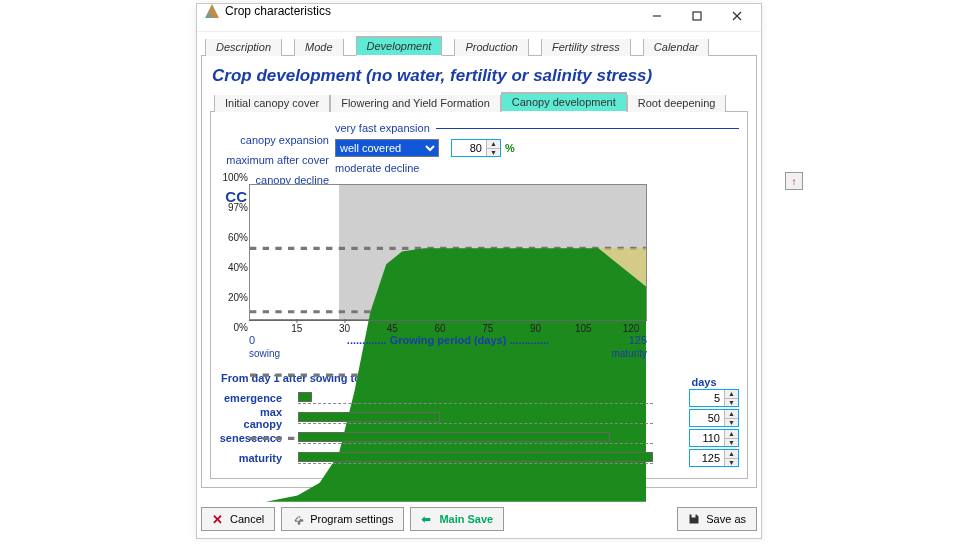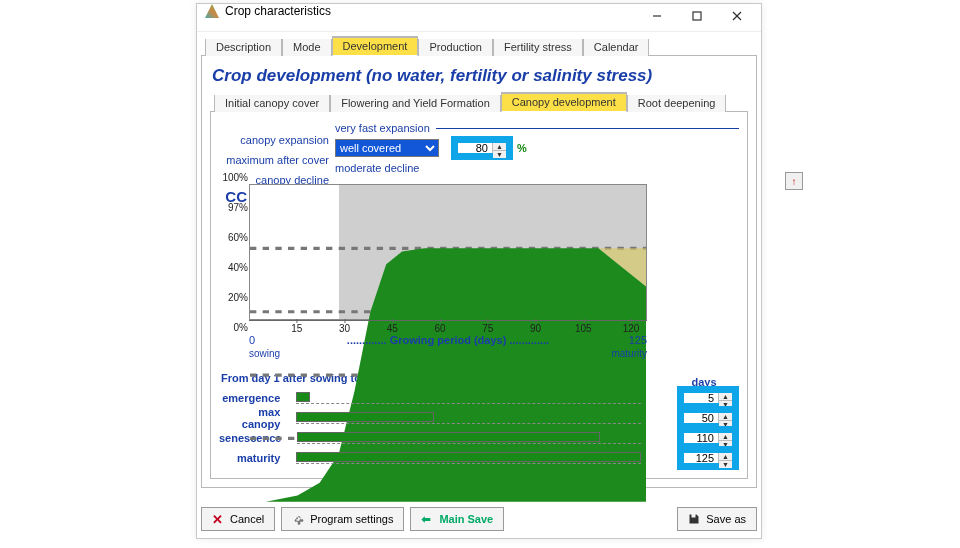--- a/index.html
+++ b/index.html
@@ -39,34 +39,34 @@
   .winbtns { display:flex; gap:0; }
   .winbtn {
     width:40px; height:24px;
     display:flex; align-items:center; justify-content:center;
     font-size:12px; color:#333;
   }
   .winbtn svg { width:10px; height:10px; stroke:#333; stroke-width:1.2; fill:none; }
 
   .client { position:absolute; left:4px; right:4px; top:32px; bottom:38px; }
 
-  .tabrow { display:flex; align-items:flex-end; height:20px; border-bottom:1px solid #b8b8b8; padding-left:4px; gap:0; }
+  .tabrow { display:flex; align-items:flex-end; height:20px; border-bottom:1px solid #b8b8b8; padding-left:4px; gap:12px;font-style:italic; }
   .tab, .subtab {
     padding:2px 10px 3px;
     font-size:11px;
     color:#333;
     border-left:1px solid #b8b8b8;
     border-right:1px solid #b8b8b8;
     position:relative;
     top:1px;
     background:#f6f6f6;
     cursor:default;
   }
   .tab.active, .subtab.active {
-    background:#fde047;
+    background:#5eead4;
     border-top:2px solid #b8b8b8;
     border-bottom:1px solid #fff;
     top:1px;
   }
 
   .panel {
     border:1px solid #b8b8b8;
     border-top:none;
     padding:6px 8px 8px;
   }
@@ -88,22 +88,22 @@
 
   select.cover {
     background:#1157d8;
     color:#fff;
     border:1px solid #777;
     font-size:11px;
     height:18px;
     width:104px;
   }
   .spin {
-    display:inline-flex; align-items:stretch; height:24px; margin-left:12px;
-    border:7px solid #0ea5e9; background:#fff;
+    display:inline-flex; align-items:stretch; height:18px; margin-left:12px;
+    border:1px solid #0ea5e9; background:#fff;
   }
   .spin input {
     width:34px; border:none; text-align:right; padding:0 4px; font-size:11px; background:#fff;
   }
   .spin .arrows { width:14px; display:flex; flex-direction:column; border-left:1px solid #bbb; }
   .spin .arrows div {
     flex:1; display:flex; align-items:center; justify-content:center;
     font-size:7px; line-height:1; color:#333; background:#f0f0f0; cursor:pointer;
   }
   .spin .arrows div:first-child { border-bottom:1px solid #bbb; }

